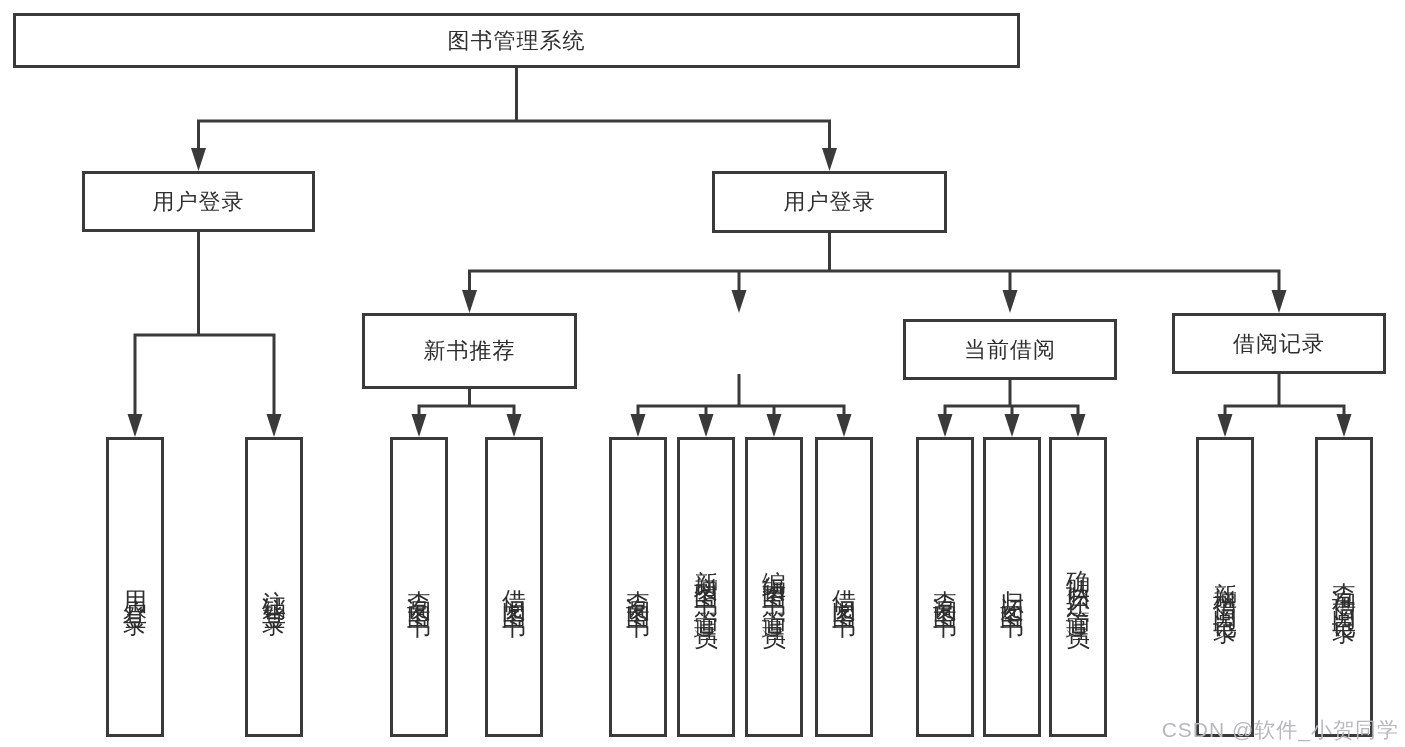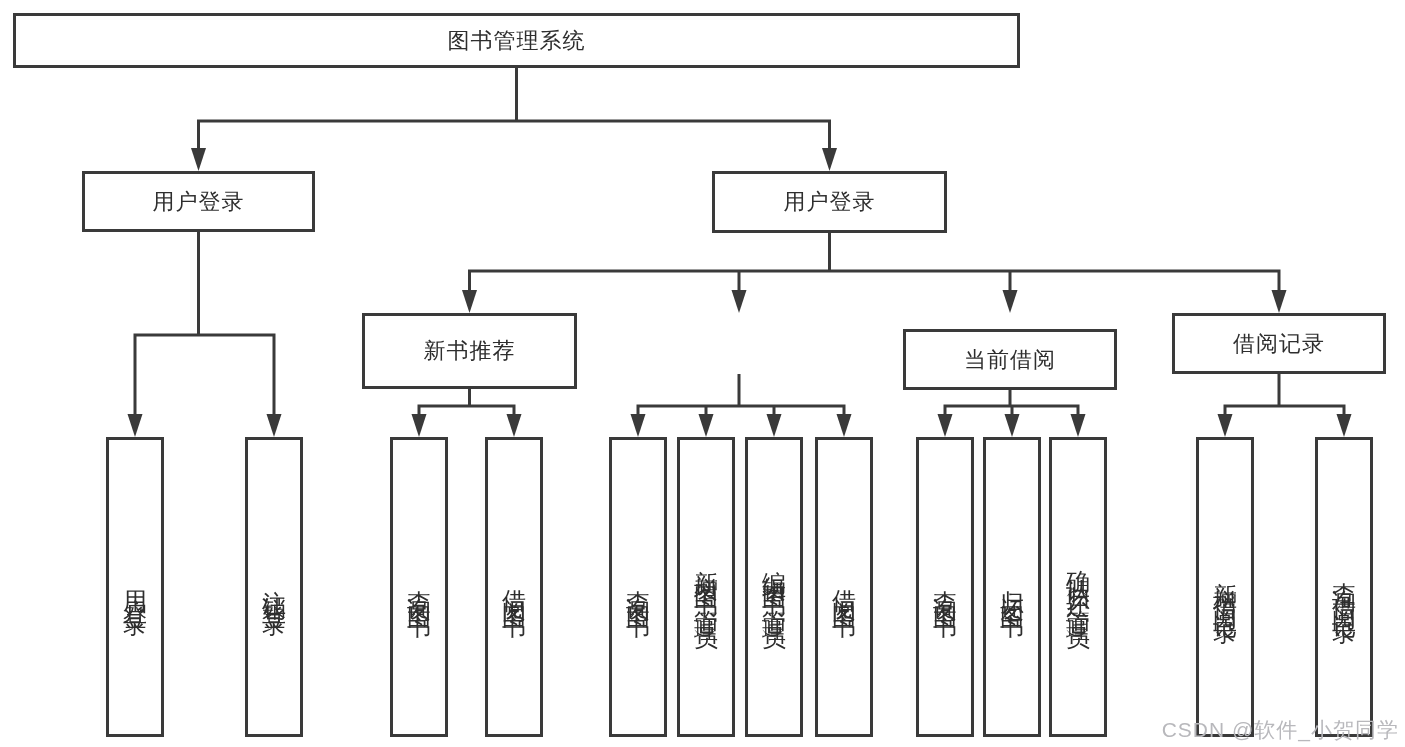--- a/index.html
+++ b/index.html
@@ -92,21 +92,21 @@
   <div class="node h" style="left:82px;top:171px;width:233px;height:61px">
     <span class="lbl">用户登录</span>
   </div>
   <div class="node h" style="left:712px;top:171px;width:235px;height:62px">
     <span class="lbl">用户登录</span>
   </div>
 
   <div class="node h" style="left:362px;top:313px;width:215px;height:76px">
     <span class="lbl">新书推荐</span>
   </div>
-  <div class="node h" style="left:903px;top:329px;width:214px;height:61px">
+  <div class="node h" style="left:903px;top:319px;width:214px;height:61px">
     <span class="lbl">当前借阅</span>
   </div>
   <div class="node h" style="left:1172px;top:313px;width:214px;height:61px">
     <span class="lbl">借阅记录</span>
   </div>
 
   <div class="node v" style="left:106px;top:437px;width:58px;height:300px">
     <span class="lbl">用户登录</span>
   </div>
   <div class="node v" style="left:245px;top:437px;width:58px;height:300px">

